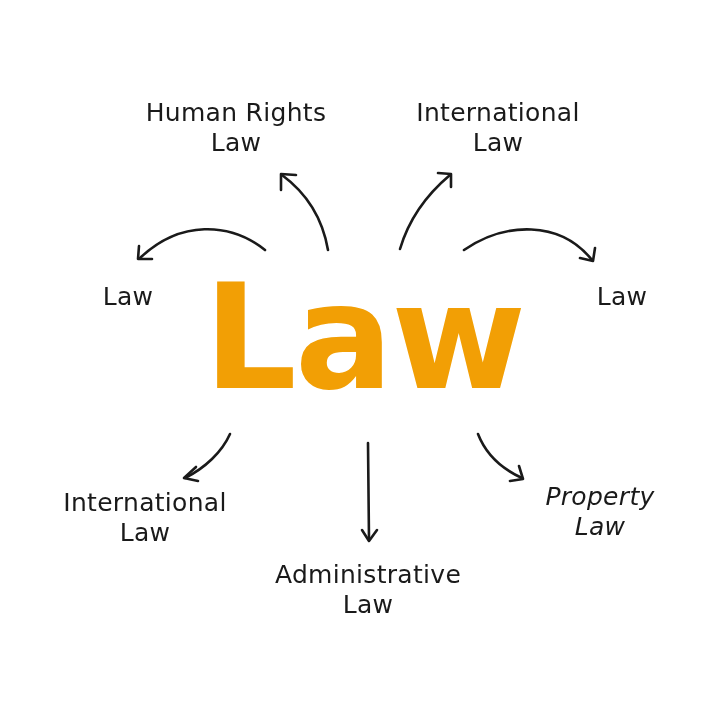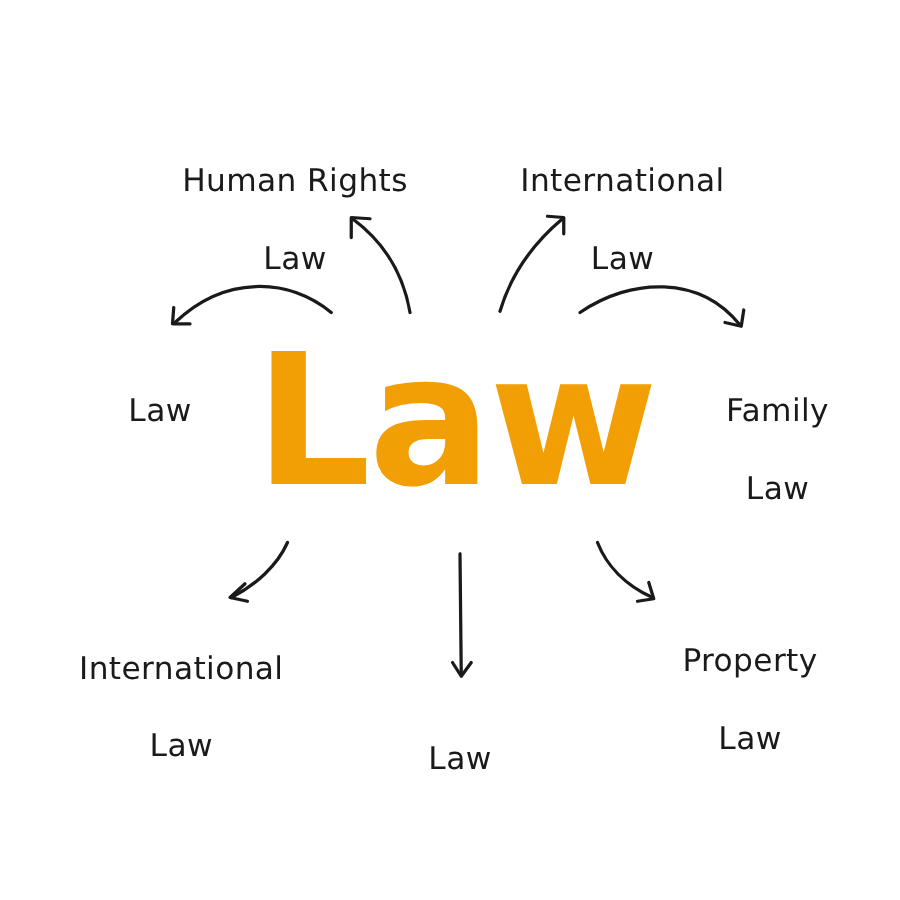--- a/index.html
+++ b/index.html
@@ -15,21 +15,21 @@
       position: absolute;
       text-align: center;
       color: #1a1a1a;
       font-size: 25px;
       line-height: 30px;
       font-weight: normal;
       letter-spacing: 0.3px;
       white-space: nowrap;
       transform: translateX(-50%);
     }
-    .label span { display: block; margin-top: 32px; }
+    .label span { display: block; }
     .center {
       position: absolute;
       left: 364px;
       top: 262px;
       transform: translateX(-50%);
       color: #f29f05;
       font-family: "DejaVu Sans", sans-serif;
       font-size: 146px;
       line-height: 150px;
       font-weight: bold;
@@ -101,31 +101,31 @@
   <div class="label" style="left:498px; top:98px;">
     <span>International</span>
     <span>Law</span>
   </div>
 
   <div class="label" style="left:128px; top:282px;">
     <span>Law</span>
   </div>
 
   <div class="label" style="left:622px; top:282px;">
-    <span>Family</span>
     <span>Law</span>
   </div>
 
   <div class="label" style="left:145px; top:488px;">
     <span>International</span>
     <span>Law</span>
   </div>
 
   <div class="label" style="left:368px; top:560px;">
+    <span>Administrative</span>
     <span>Law</span>
   </div>
 
-  <div class="label" style="left:600px; top:482px;">
+  <div class="label" style="left:600px; top:482px;font-style:italic;">
     <span>Property</span>
     <span>Law</span>
   </div>
 
 </div>
 
 </body></html>

